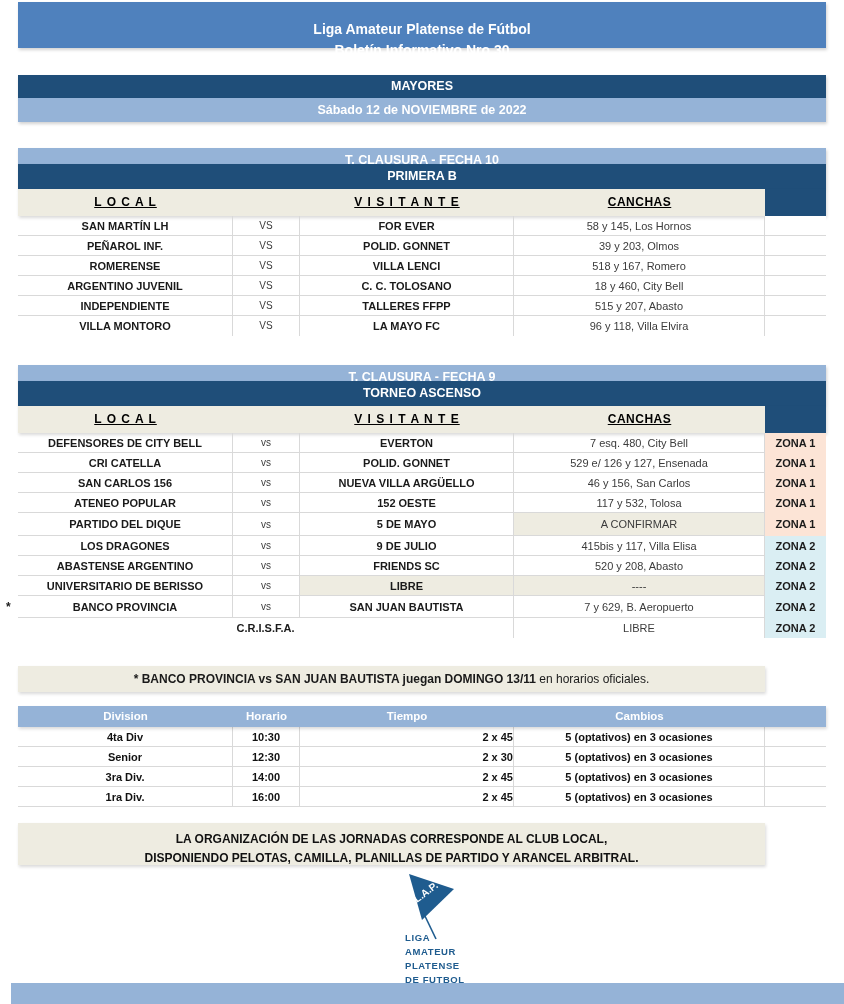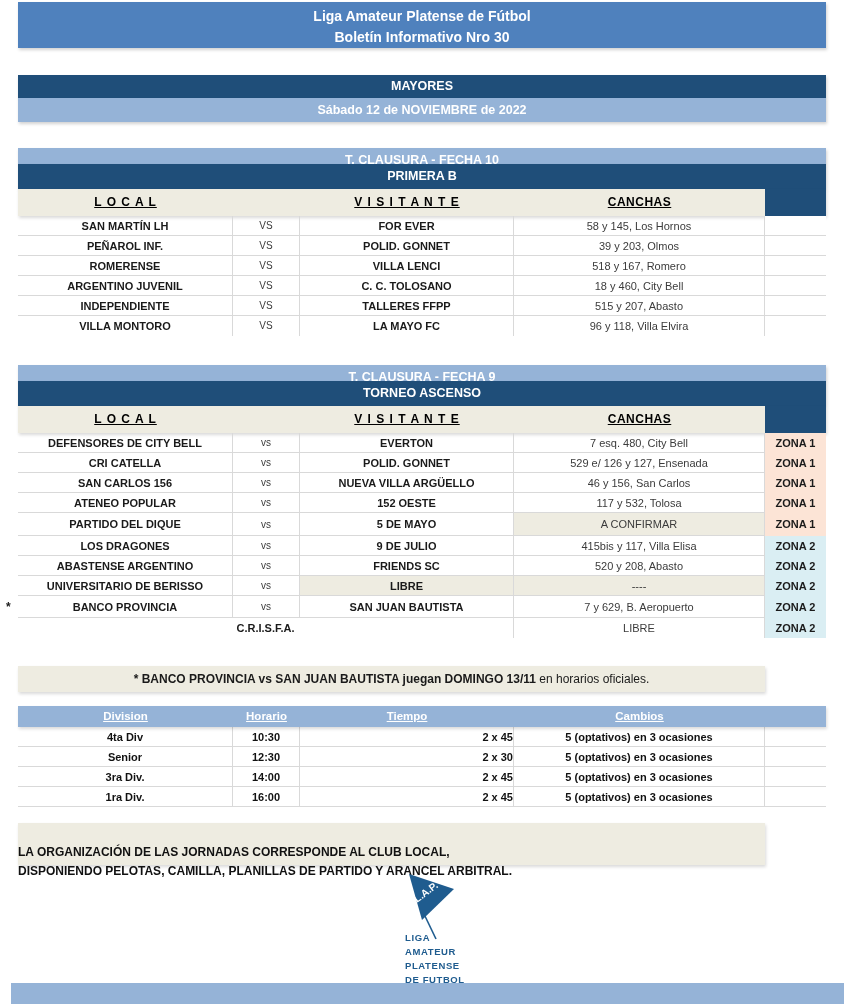--- a/index.html
+++ b/index.html
@@ -7,21 +7,21 @@
     position:relative;width:844px;height:1004px;background:#fff;overflow:hidden;
     font-family:"Liberation Sans",sans-serif;color:#1a1a1a;
   }
   .abs{position:absolute;}
   .bar{color:#fff;font-weight:bold;text-align:center;box-shadow:1px 2px 3px rgba(0,0,0,.18);}
   .bar-blue{background:#4F81BD;}
   .bar-navy{background:#1F4E79;}
   .bar-light{background:#95B3D7;}
 
   
-  .main-header{left:18px;top:2px;width:808px;height:46px;font-size:14px;line-height:21px;padding-top:4px;box-sizing:border-box;}
+  .main-header{left:18px;top:2px;width:808px;height:46px;font-size:14px;line-height:21px;padding-top:17px;box-sizing:border-box;}
   .mayores{left:18px;top:75px;width:808px;height:23px;font-size:12.5px;line-height:23px;}
   .fecha-date{left:18px;top:98px;width:808px;height:24px;font-size:12.5px;line-height:24px;}
 
   
   .mtable{left:18px;width:808px;}
   .t1{top:148px;}
   .t2{top:365px;}
   .fecha-bar{height:16px;font-size:12.5px;line-height:24px;}
   .div-bar{height:25px;font-size:12.5px;line-height:25px;}
   .col-header{position:relative;height:27px;background:#EEECE1;box-shadow:1px 2px 3px rgba(0,0,0,.15);}
@@ -51,36 +51,36 @@
 
   
   .footnote{left:18px;top:666px;width:747px;height:26px;background:#EEECE1;text-align:center;line-height:26px;
     font-size:12px;color:#1a1a1a;box-shadow:1px 2px 3px rgba(0,0,0,.15);}
   .footnote .b{font-weight:bold;}
 
   
   .schedule{left:18px;top:706px;width:808px;}
   .sched-header{position:relative;height:21px;background:#95B3D7;box-shadow:1px 2px 3px rgba(0,0,0,.15);}
   .sched-header .clabel{position:absolute;top:0;height:21px;line-height:21px;text-align:center;color:#fff;
-    font-weight:bold;font-size:11.5px;text-decoration:underline;}
+    font-weight:bold;font-size:11.5px;}
   .sh-division{left:0;width:215px;}
   .sh-horario{left:215px;width:67px;}
   .sh-tiempo{left:282px;width:214px;}
   .sh-cambios{left:496px;width:251px;}
   .srow{display:flex;height:20px;line-height:20px;font-size:11px;font-weight:bold;}
   .srow .cell{color:#111;}
   .srow .c0{width:215px;border-right:1px solid #D9D9D9;}
   .srow .c1{width:67px;border-right:1px solid #D9D9D9;}
   .srow .c2{width:214px;border-right:1px solid #D9D9D9;text-align:right;}
   .srow .c3{width:251px;border-right:1px solid #D9D9D9;}
   .srow .c4{width:61px;}
 
   
-  .org-note{left:18px;top:823px;width:747px;height:42px;background:#EEECE1;text-align:left;
-    font-size:12px;font-weight:bold;color:#111;line-height:19px;padding-top:20px;box-sizing:border-box;
+  .org-note{left:18px;top:823px;width:747px;height:42px;background:#EEECE1;text-align:center;
+    font-size:12px;font-weight:bold;color:#111;line-height:19px;padding-top:7px;box-sizing:border-box;
     box-shadow:1px 2px 3px rgba(0,0,0,.15);}
 
   
   .logo-flag{left:396px;top:870px;}
   .logo-text{left:405px;top:931px;font-size:9.5px;font-weight:bold;color:#1F5C8F;line-height:14px;letter-spacing:.6px;}
 
   
   .bottom-bar{left:11px;top:983px;width:833px;height:21px;background:#95B3D7;}
 </style>
 </head>

